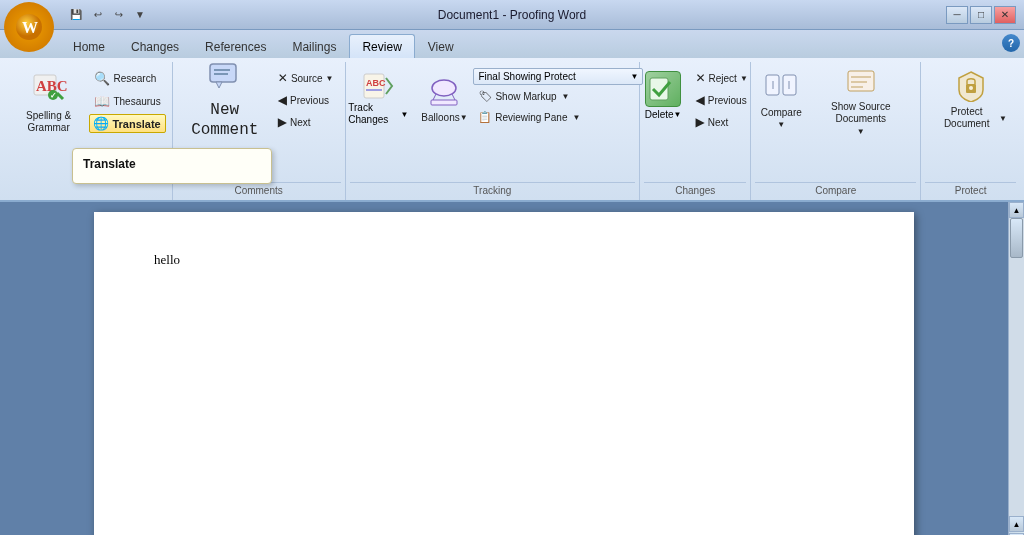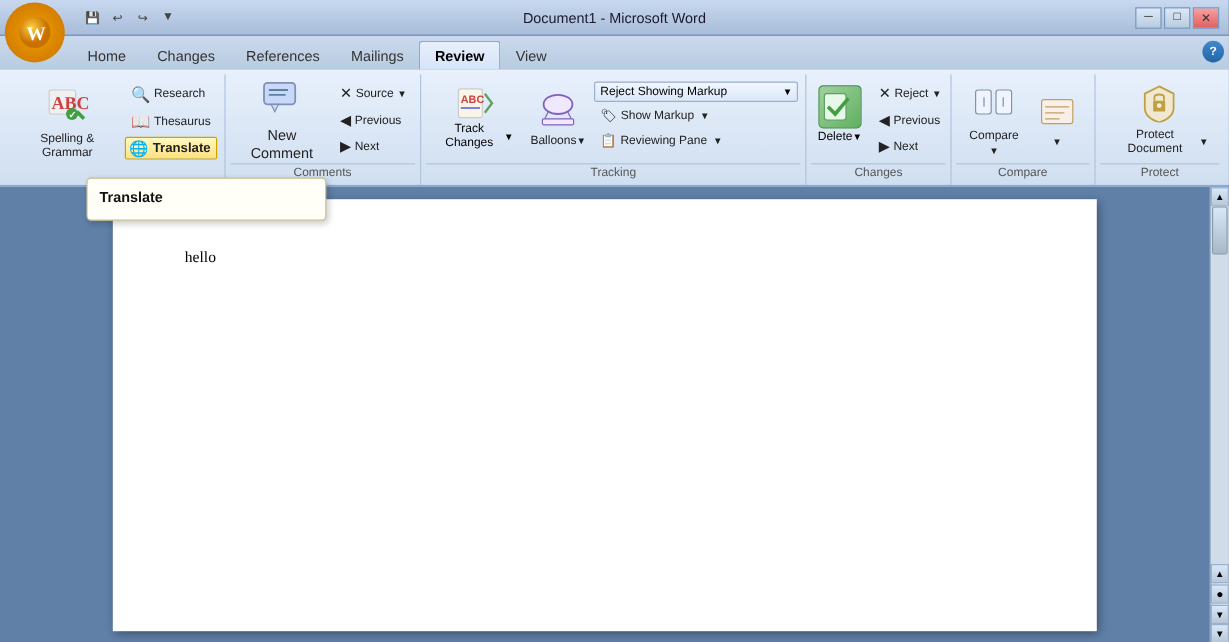--- a/index.html
+++ b/index.html
@@ -40,33 +40,33 @@
       display: flex; align-items: flex-end; padding: 0 60px; height: 28px;
       background: linear-gradient(to bottom, #cad8ee, #b8ccdf);
     }
     .tab {
       padding: 4px 12px; font-size: 12px; cursor: pointer; border: 1px solid transparent;
       border-bottom: none; color: #333; height: 24px; display: flex; align-items: center;
       border-radius: 3px 3px 0 0;
     }
     .tab.active {
       background: linear-gradient(to bottom, #e8f0fc, #d4e4f8);
-      border-color: #8aabcf; border-bottom-color: #d4e4f8; color: #000; font-weight: bold; text-align: center;
+      border-color: #8aabcf; border-bottom-color: #d4e4f8; color: #000; font-weight: normal; text-align: center;
     }
 
     #ribbon-content {
       background: linear-gradient(to bottom, #e8f0fc 0%, #d0dff0 100%);
       padding: 4px 4px 0 4px; display: flex; align-items: stretch; min-height: 95px;
     }
 
     .ribbon-group {
       display: flex; flex-direction: column; align-items: center; padding: 2px 4px;
       border-right: 1px solid #b0c4de; min-width: 60px;
     }
-    .ribbon-group:last-child { border-right: none; }
+    .ribbon-group:last-child { border-right: none; gap: 46px; }
     .group-label {
       font-size: 10px; color: #555; margin-top: auto; padding-top: 2px;
       border-top: 1px solid #b0c4de; width: 100%; text-align: center; padding-bottom: 2px;
     }
     .group-items { display: flex; align-items: flex-start; gap: 2px; flex: 1; padding: 2px; }
 
     .ribbon-btn-large {
       display: flex; flex-direction: column; align-items: center; justify-content: center;
       padding: 4px 6px; cursor: pointer; border: 1px solid transparent; border-radius: 3px;
       min-width: 44px; height: 68px; font-size: 10px; text-align: center; color: #222;
@@ -162,21 +162,21 @@
         <text x="7" y="20" font-size="16" font-weight="bold" fill="white" font-family="serif">W</text>
       </svg>
     </div>
     <div class="quick-access">
       <div class="qa-btn">💾</div>
       <div class="qa-btn">↩</div>
       <div class="qa-btn">↪</div>
       <div class="qa-btn">▼</div>
     </div>
   </div>
-  <div id="title-bar-center">Document1 - Microsoft Word</div>
+  <div id="title-bar-center">Document1 - Proofing Word</div>
   <div id="title-bar-controls" style="display:flex;gap:2px;">
     <div class="title-btn">─</div>
     <div class="title-btn">□</div>
     <div class="title-btn close">✕</div>
   </div>
 </div>
 
 <div id="ribbon">
 
   <div id="tabs" style="position:relative;">
@@ -230,21 +230,21 @@
       <div class="group-items" style="align-items:flex-start;">
         <div class="ribbon-btn-large">
           <div class="icon">
             <svg width="34" height="34" viewBox="0 0 34 34">
               <rect x="2" y="4" width="26" height="18" rx="3" fill="#c8d8f8" stroke="#8090b0" stroke-width="1.5"></rect>
               <polygon points="8,22 14,22 11,28" fill="#c8d8f8" stroke="#8090b0" stroke-width="1"></polygon>
               <line x1="6" y1="10" x2="22" y2="10" stroke="#6080a0" stroke-width="1.5"></line>
               <line x1="6" y1="14" x2="20" y2="14" stroke="#6080a0" stroke-width="1.5"></line>
             </svg>
           </div>
-          <span style="font-size:12px;text-align:center;line-height:1.2;">New Comment</span>
+          <span style="font-size:16px;text-align:center;line-height:1.2;font-family:Liberation Mono, monospace;">New Comment</span>
         </div>
         <div style="display:flex;flex-direction:column;gap:2px;margin-top:2px;">
           <div class="ribbon-btn-small">
             <span style="font-size:12px;">✕</span>
             <span>Source</span>
             <span style="font-size:8px;">▼</span>
           </div>
           <div class="ribbon-btn-small">
             <span style="font-size:12px;">◀</span>
             <span>Previous</span>
@@ -264,21 +264,21 @@
         <div class="track-btn">
           <div class="track-icon">
             <svg width="32" height="32" viewBox="0 0 32 32">
               <rect x="2" y="4" width="20" height="24" rx="2" fill="#f8f4e8" stroke="#ccc"></rect>
               <text x="4" y="16" font-size="9" fill="#d04040" font-weight="bold">ABC</text>
               <line x1="4" y1="20" x2="20" y2="20" stroke="#8080e0" stroke-width="1.5"></line>
               <path d="M24 8 L30 16 L24 24" stroke="#60a060" fill="none" stroke-width="2"></path>
             </svg>
           </div>
           <div style="display:flex;align-items:center;">
-            <span style="font-size:10px;text-align:center;line-height:1.2;">Track
+            <span style="font-size:10px;text-align:left;line-height:1.2;">Track
 Changes</span>
             <span style="font-size:8px;margin-left:2px;">▼</span>
           </div>
         </div>
 
         <div class="ribbon-btn-large" style="min-width:40px;">
           <div>
             <svg width="30" height="30" viewBox="0 0 30 30">
               <ellipse cx="15" cy="10" rx="12" ry="8" fill="#f0e8ff" stroke="#8060c0" stroke-width="1.5"></ellipse>
               <line x1="7" y1="16" x2="4" y2="22" stroke="#8060c0" stroke-width="1"></line>
@@ -287,21 +287,21 @@
             </svg>
           </div>
           <div style="display:flex;align-items:center;">
             <span style="font-size:10px;">Balloons</span>
             <span style="font-size:8px;">▼</span>
           </div>
         </div>
         <div style="display:flex;flex-direction:column;gap:2px;margin-top:2px; min-width:170px;">
 
           <div class="ribbon-dropdown">
-            <span style="flex:1;">Reject Showing Markup</span>
+            <span style="flex:1;">Final Showing Protect</span>
             <span class="dropdown-arrow">▼</span>
           </div>
           <div class="ribbon-btn-small">
             <span style="font-size:11px;">🏷</span>
             <span>Show Markup</span>
             <span style="font-size:8px;margin-left:2px;">▼</span>
           </div>
           <div class="ribbon-btn-small">
             <span style="font-size:11px;">📋</span>
             <span>Reviewing Pane</span>
@@ -361,20 +361,22 @@
         </div>
         <div class="compare-btn-large">
           <div>
             <svg width="32" height="32" viewBox="0 0 32 32">
               <rect x="3" y="6" width="26" height="20" rx="2" fill="#f8f0e8" stroke="#c0a060"></rect>
               <line x1="6" y1="12" x2="26" y2="12" stroke="#c0a060"></line>
               <line x1="6" y1="17" x2="22" y2="17" stroke="#c0a060"></line>
               <line x1="6" y1="22" x2="18" y2="22" stroke="#c0a060"></line>
             </svg>
           </div>
+          <span style="font-size:10px;text-align:center;line-height:1.2;">Show Source
+Documents</span>
           <span style="font-size:8px;">▼</span>
         </div>
       </div>
       <div class="group-label">Compare</div>
     </div>
 
     <div class="ribbon-group" style="min-width:70px;">
       <div class="group-items">
         <div class="compare-btn-large">
           <div>

